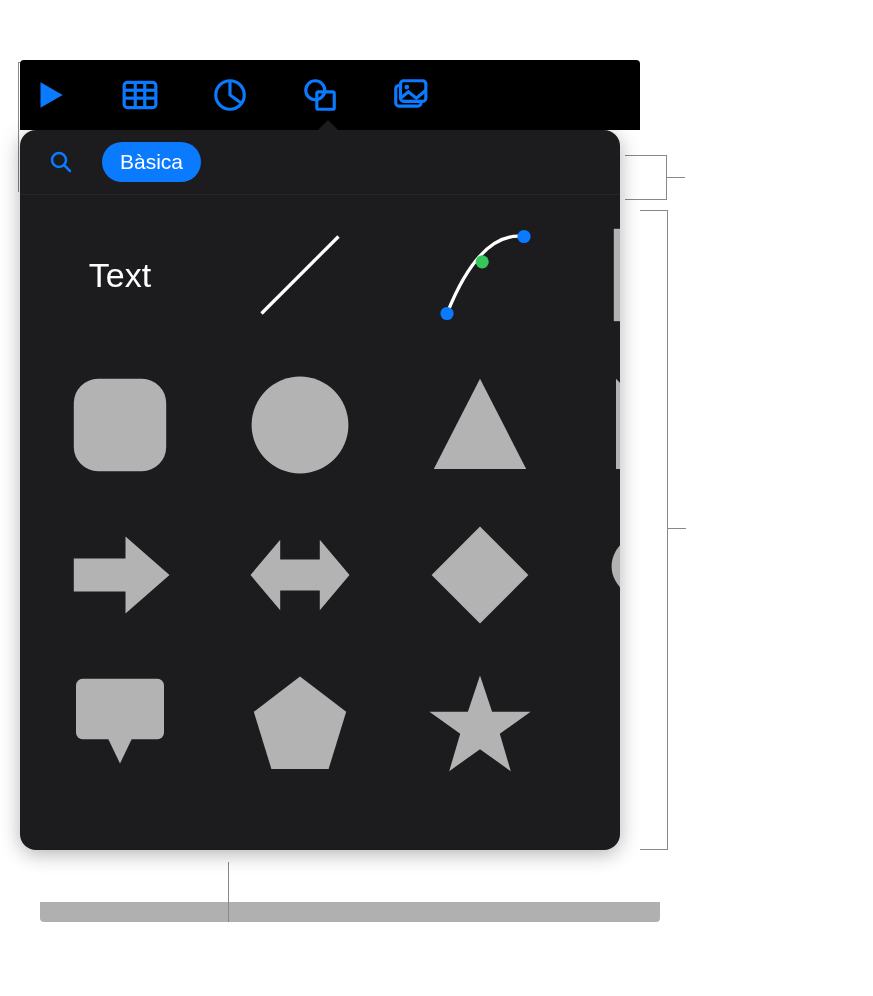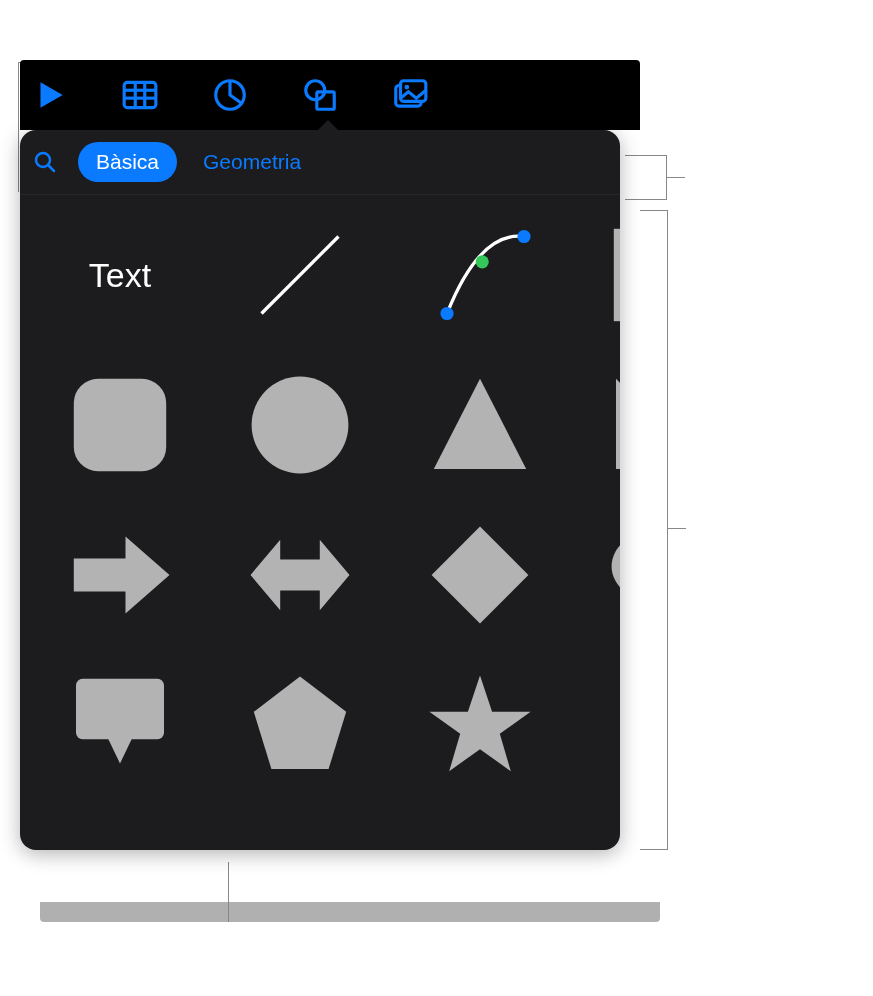--- a/index.html
+++ b/index.html
@@ -61,22 +61,22 @@
       border-radius: 16px;
       width: 600px;
       height: 720px;
       overflow: hidden;
       position: relative;
       box-shadow: 0 4px 20px rgba(0,0,0,0.3);
     }
     .popover-header {
       display: flex;
       align-items: center;
-      padding: 12px 8px;
-      gap: 20px;
+      padding: 12px 24px;
+      gap: 28px;
       border-bottom: 1px solid rgba(255,255,255,0.05);
     }
     .search-btn {
       color: #0a7aff;
       display: flex;
       align-items: center;
       justify-content: center;
       width: 30px;
       height: 30px;
       padding-left: 4px;
@@ -244,21 +244,20 @@
     <div class="popover">
       <div class="popover-header">
         <div class="search-btn">
           <svg viewBox="0 0 24 24">
               <circle cx="10" cy="10" r="7" fill="none" stroke="currentColor" stroke-width="2.5"></circle>
               <line x1="15" y1="15" x2="21" y2="21" stroke="currentColor" stroke-width="2.5" stroke-linecap="round"></line>
             </svg>
         </div>
         <div class="category-tabs">
           <div class="category-tab active">Bàsica</div>
-          <div class="category-tab">Geometria</div>
         </div>
       </div>
 
       <div class="shapes-grid">
 
         <div class="shape-cell">
           <span class="shape-text">Text</span>
         </div>
         <div class="shape-cell">
           <svg viewBox="0 0 100 100">

